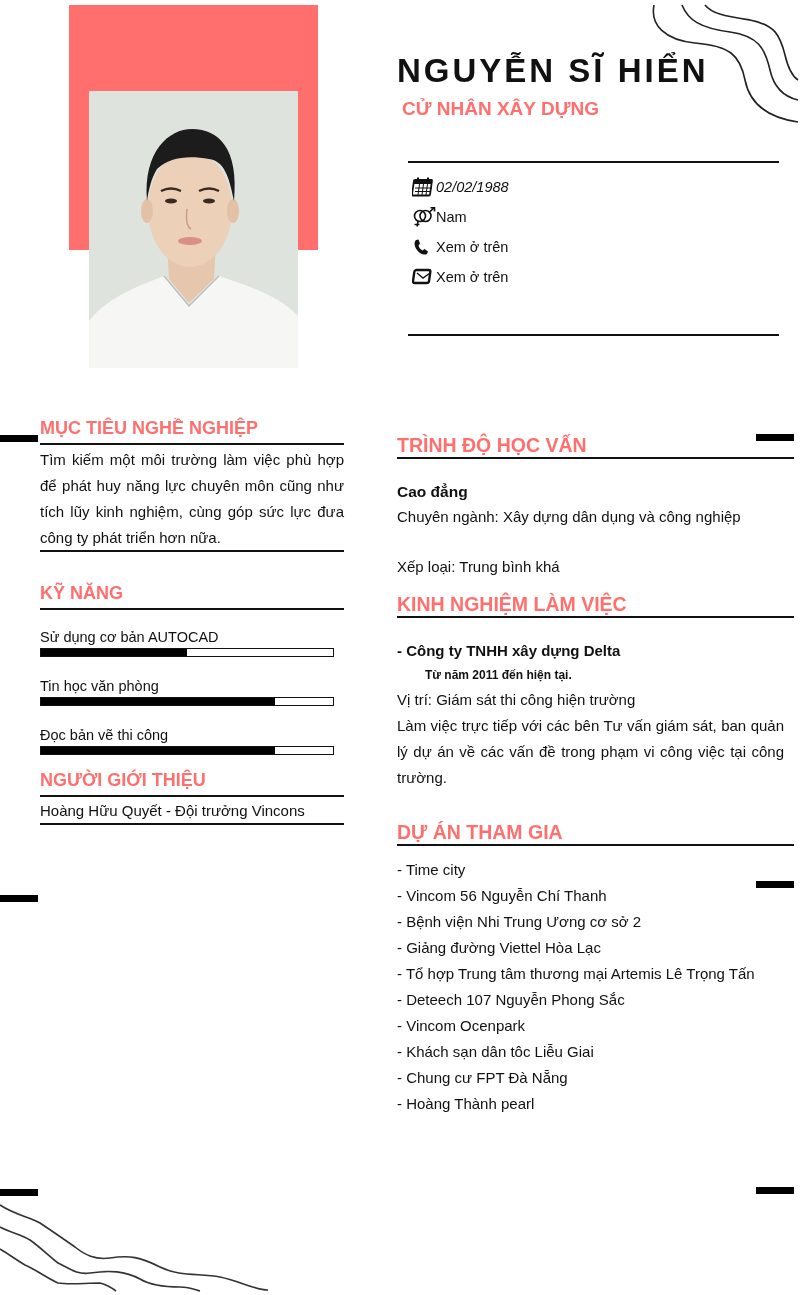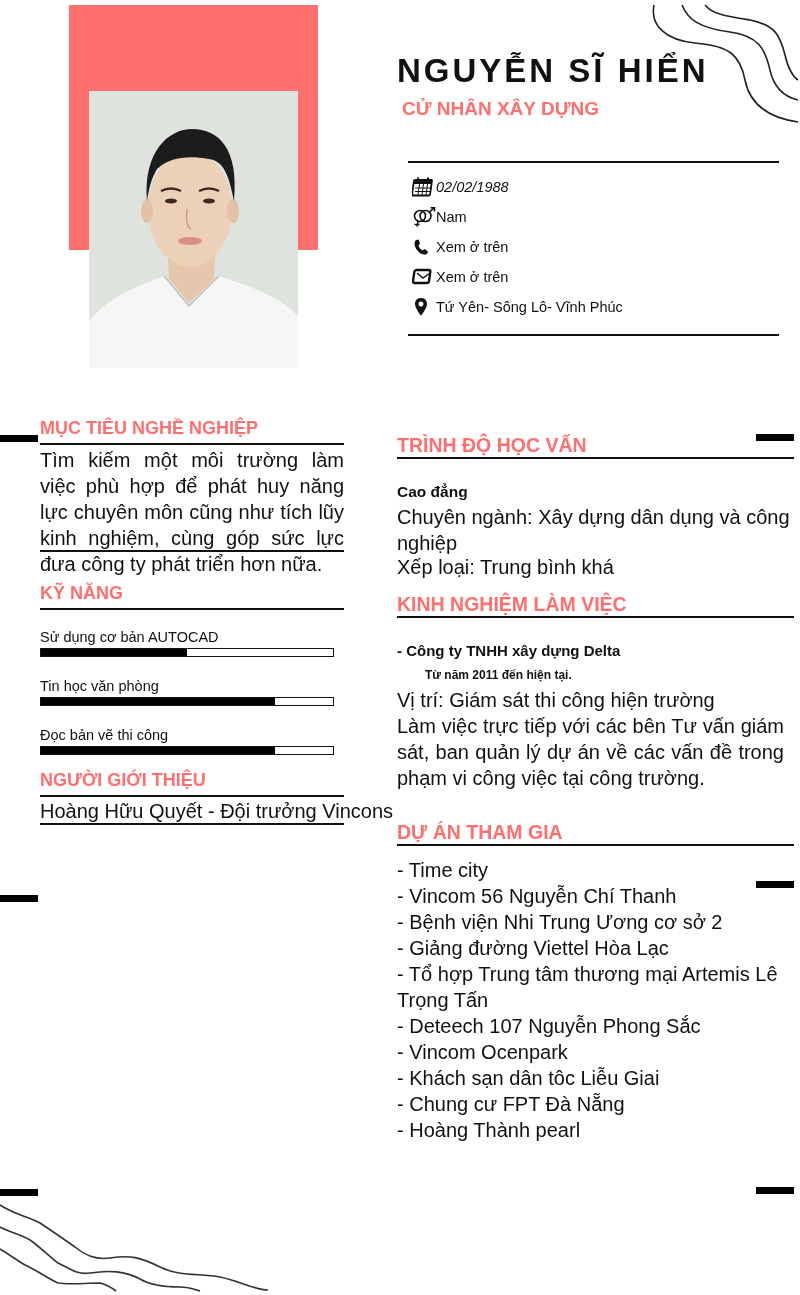--- a/index.html
+++ b/index.html
@@ -13,21 +13,21 @@
   .name { left: 397px; top: 52px; font-size: 33px; font-weight: bold; letter-spacing: 3px; color: #111; white-space: nowrap; }
   .title { left: 402px; top: 98px; font-size: 19px; font-weight: bold; color: #ff6f6e; white-space: nowrap; }
 
   .info-box { left: 408px; top: 161px; width: 371px; height: 175px; border-top: 2px solid #111; border-bottom: 2px solid #111; }
   .info-row { position: absolute; left: 4px; display: flex; align-items: center; font-size: 14.5px; color: #111; }
   .info-row .ic { width: 24px; height: 20px; display: inline-flex; align-items: center; justify-content: flex-start; }
   .info-row svg { display: block; }
 
   .sec-title { font-size: 18px; font-weight: bold; color: #ff6f6e; white-space: nowrap; }
   .sec-line { height: 2px; background: #111; }
-  .body-text { font-size: 20px; line-height: 26px; color: #111; }
+  .body-text { font-size: 15px; line-height: 26px; color: #111; }
   .justify { text-align: justify; text-align-last: left; }
 
   .deco-bar { height: 7px; width: 38px; background: #000; }
 
   .skill-label { font-size: 14.5px; color: #111; white-space: nowrap; }
   .skill-track { width: 294px; height: 9px; border: 1.5px solid #111; background: #fff; }
   .skill-fill { height: 100%; background: #000; }
 
   .bold { font-weight: bold; }
   .watermark { right: 7px; top: 1314px; font-family: "DejaVu Sans Mono", "Liberation Mono", monospace; font-size: 13px; color: #0369a1; }
@@ -119,28 +119,20 @@
   </div>
   <div class="info-row" style="top:104px;">
     <span class="ic">
       <svg width="22" height="20" viewBox="0 0 22 20">
           <rect x="3" y="3" width="16" height="13" rx="2" fill="none" stroke="#111" stroke-width="2.4" transform="skewX(-8)"></rect>
           <path d="M5 6 L 11 11 L 18 6" fill="none" stroke="#111" stroke-width="1.4"></path>
         </svg>
     </span>
     <span>Xem ở trên</span>
   </div>
-  <div class="info-row" style="top:134px;">
-    <span class="ic">
-      <svg width="20" height="20" viewBox="0 0 20 20">
-          <path d="M9 1 C 4.5 1, 3 4.5, 3 7 C 3 11, 8 17, 9 19 C 10 17, 15 11, 15 7 C 15 4.5, 13.5 1, 9 1 Z M9 4.5 A 2.5 2.5 0 1 1 8.99 4.5 Z" fill="#111" fill-rule="evenodd"></path>
-        </svg>
-    </span>
-    <span>Tứ Yên- Sông Lô- Vĩnh Phúc</span>
-  </div>
 </div>
 
 <div class="abs deco-bar" style="left:0;top:435px;"></div>
 <div class="abs deco-bar" style="left:0;top:895px;"></div>
 <div class="abs deco-bar" style="left:0;top:1189px;"></div>
 <div class="abs deco-bar" style="left:756px;top:434px;"></div>
 <div class="abs deco-bar" style="left:756px;top:881px;"></div>
 <div class="abs deco-bar" style="left:756px;top:1187px;"></div>
 
 <div class="abs sec-title" style="left:40px;top:418px;">MỤC TIÊU NGHỀ NGHIỆP</div>

